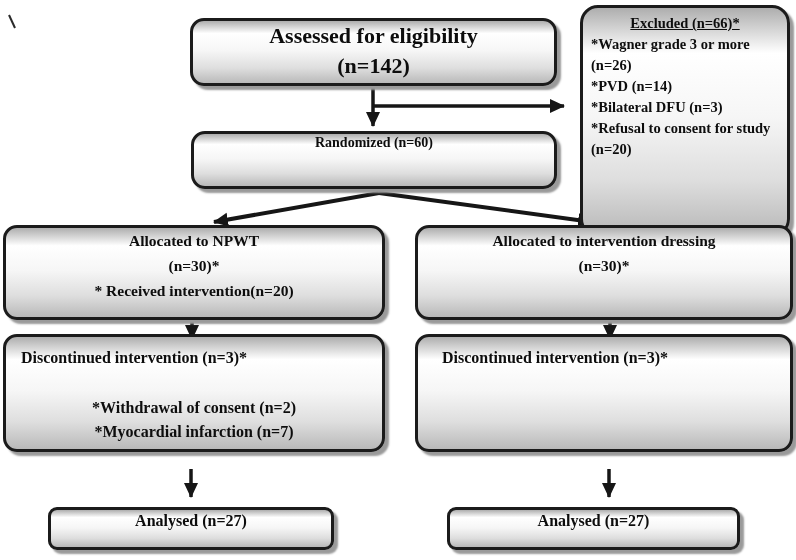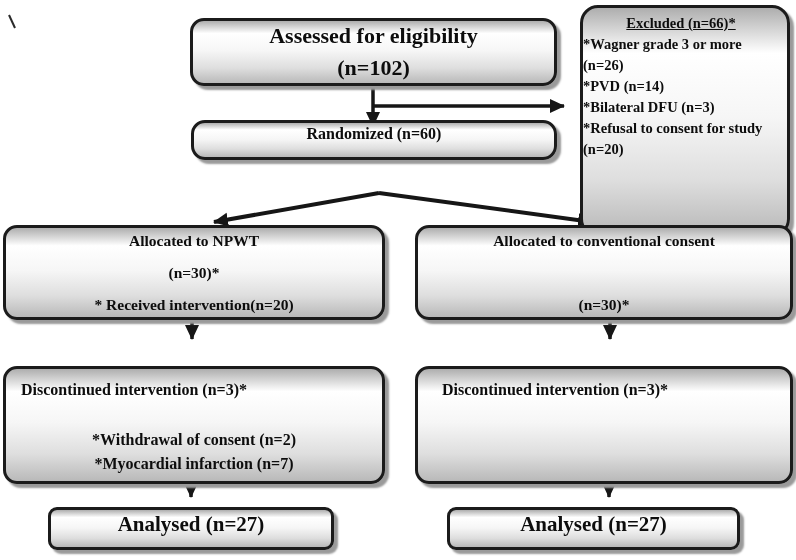--- a/index.html
+++ b/index.html
@@ -25,72 +25,72 @@
   .box {
     position: absolute;
     box-sizing: border-box;
     border: 3px solid #1b1b1b;
     border-radius: 14px;
     background: linear-gradient(180deg, #aeaeae 0%, #ffffff 20%, #f6f6f6 48%, #dedede 76%, #b9b9b9 100%);
     box-shadow: 4px 4px 2px 0 #9a9a9a;
     font-weight: bold;
     display: flex;
     flex-direction: column;
-    justify-content: space-between;
+    justify-content: flex-start;
     align-items: center;
     text-align: center;
     line-height: 1.35;
   }
   .box-assessed {
     left: 190px; top: 18px; width: 367px; height: 68px;
     font-size: 22px; line-height: 30px;
   }
   .box-excluded {
     left: 580px; top: 5px; width: 210px; height: 232px;
     border-radius: 18px;
     font-size: 14.5px;
     justify-content: flex-start;
     align-items: stretch;
     text-align: left;
-    padding: 5px 8px 4px 0;
+    padding: 5px 8px 4px 8px;
     line-height: 21px;
   }
   .exc-title {
     text-align: center;
     text-decoration: underline;
   }
   .box-randomized {
-    left: 191px; top: 120px; width: 366px; height: 40px;
-    font-size: 16px;
+    left: 191px; top: 131px; width: 366px; height: 58px;
+    font-size: 14px;
   }
   .box-alloc-left {
     left: 3px; top: 225px; width: 382px; height: 95px;
     font-size: 15.5px; line-height: 25px;
   }
   .box-alloc-right {
     left: 415px; top: 225px; width: 378px; height: 95px;
     font-size: 15.5px; line-height: 25px;
   }
   .box-disc {
-    top: 366px; height: 118px;
+    top: 334px; height: 118px;
     font-size: 16px;
     justify-content: flex-start;
     align-items: stretch;
     text-align: center;
     padding-top: 9px;
     line-height: 24px;
   }
   .box-disc-left { left: 3px; width: 382px; }
   .box-disc-right { left: 415px; width: 378px; }
   .disc-title { text-align: left; padding-left: 15px; }
   .box-disc-right .disc-title { padding-left: 24px; }
   .disc-gap { height: 26px; }
   .box-analysed {
     top: 507px; height: 43px;
-    font-size: 21px;
+    font-size: 16px;
     border-radius: 9px;
   }
   .box-analysed-left { left: 48px; width: 286px; }
   .box-analysed-right { left: 447px; width: 293px; }
 </style>
 </head>
 <body>
 
 <div class="canvas">
 
@@ -115,21 +115,21 @@
 
     <line x1="610" y1="321" x2="610" y2="339" stroke="#161616" stroke-width="3.5" marker-end="url(#ah)"></line>
 
     <line x1="191" y1="469" x2="191" y2="497" stroke="#161616" stroke-width="3.5" marker-end="url(#ah)"></line>
 
     <line x1="609" y1="469" x2="609" y2="497" stroke="#161616" stroke-width="3.5" marker-end="url(#ah)"></line>
   </svg>
 
   <div class="box box-assessed">
     <div>Assessed for eligibility</div>
-    <div>(n=102)</div>
+    <div>(n=142)</div>
   </div>
 
   <div class="box box-excluded">
     <div class="exc-title">Excluded (n=66)*</div>
     <div class="exc-item">*Wagner grade 3 or more (n=26)</div>
     <div class="exc-item">*PVD (n=14)</div>
     <div class="exc-item">*Bilateral DFU (n=3)</div>
     <div class="exc-item">*Refusal to consent for study (n=20)</div>
   </div>
 
@@ -137,21 +137,21 @@
     <div>Randomized (n=60)</div>
   </div>
 
   <div class="box box-alloc-left">
     <div>Allocated to NPWT</div>
     <div>(n=30)*</div>
     <div>* Received intervention(n=20)</div>
   </div>
 
   <div class="box box-alloc-right">
-    <div>Allocated to conventional consent</div>
+    <div>Allocated to intervention dressing</div>
     <div>(n=30)*</div>
   </div>
 
   <div class="box box-disc box-disc-left">
     <div class="disc-title">Discontinued intervention (n=3)*</div>
     <div class="disc-gap"></div>
     <div>*Withdrawal of consent (n=2)</div>
     <div>*Myocardial infarction (n=7)</div>
   </div>
 

